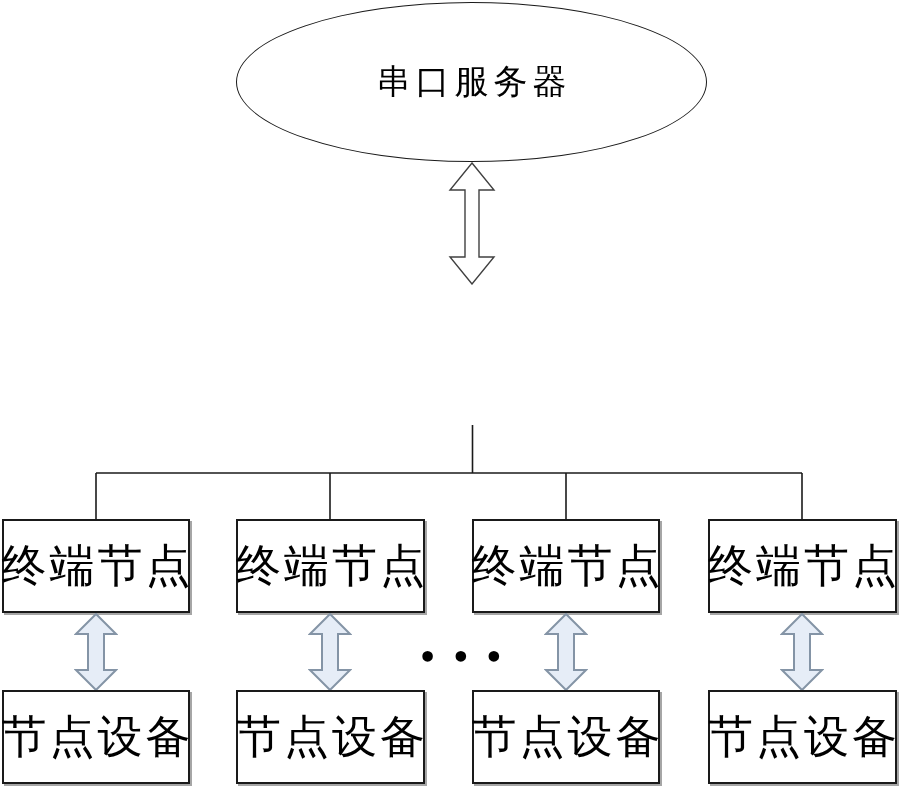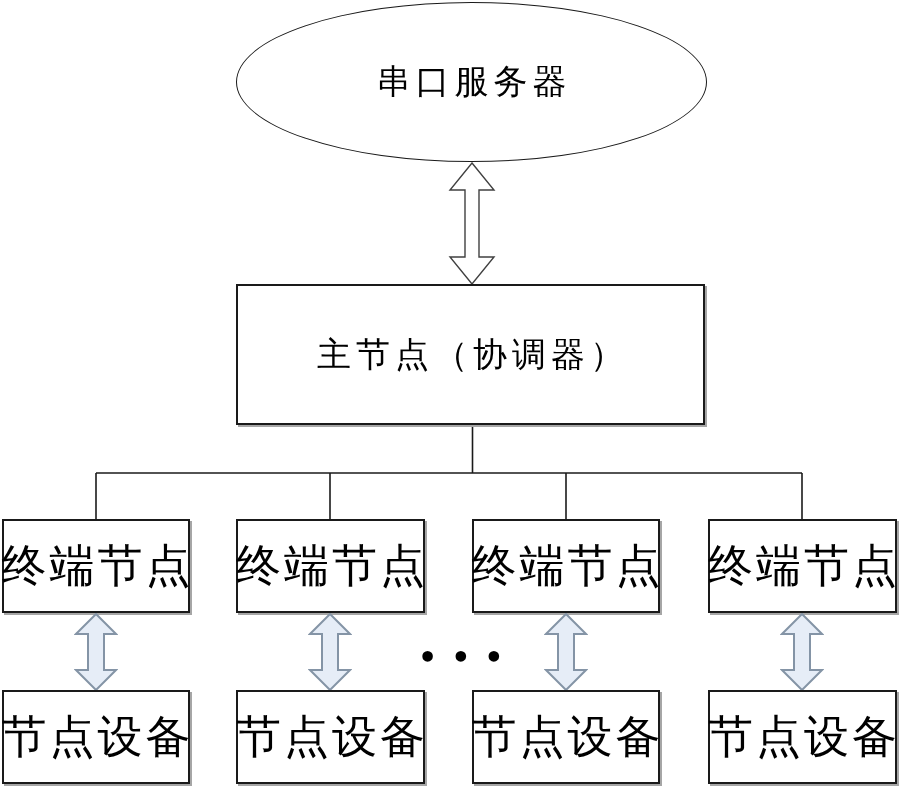--- a/index.html
+++ b/index.html
@@ -98,23 +98,20 @@
   </svg>
 
   <div class="shape ellipse" style="left:236px; top:2px; width:471px; height:160px;">
     <span class="node-label">串口服务器</span>
   </div>
 
   <svg class="overlay" style="left:448px; top:162px;" width="48" height="123" viewBox="0 0 48 123">
     <path class="top-arrow-path" d="M24,1 L46,28 L31,28 L31,95 L46,95 L24,122 L2,95 L17,95 L17,28 L2,28 Z"></path>
   </svg>
 
-  <div class="shape rect" style="left:236px; top:284px; width:469px; height:141px;">
-    <span class="node-label">主节点（协调器）</span>
-  </div>
 
   <div class="shape rect" style="left:2px; top:519px; width:188px; height:94px;">
     <span class="small-label">终端节点</span>
   </div>
   <div class="shape rect" style="left:236px; top:519px; width:189px; height:94px;">
     <span class="small-label">终端节点</span>
   </div>
   <div class="shape rect" style="left:472px; top:519px; width:188px; height:94px;">
     <span class="small-label">终端节点</span>
   </div>

